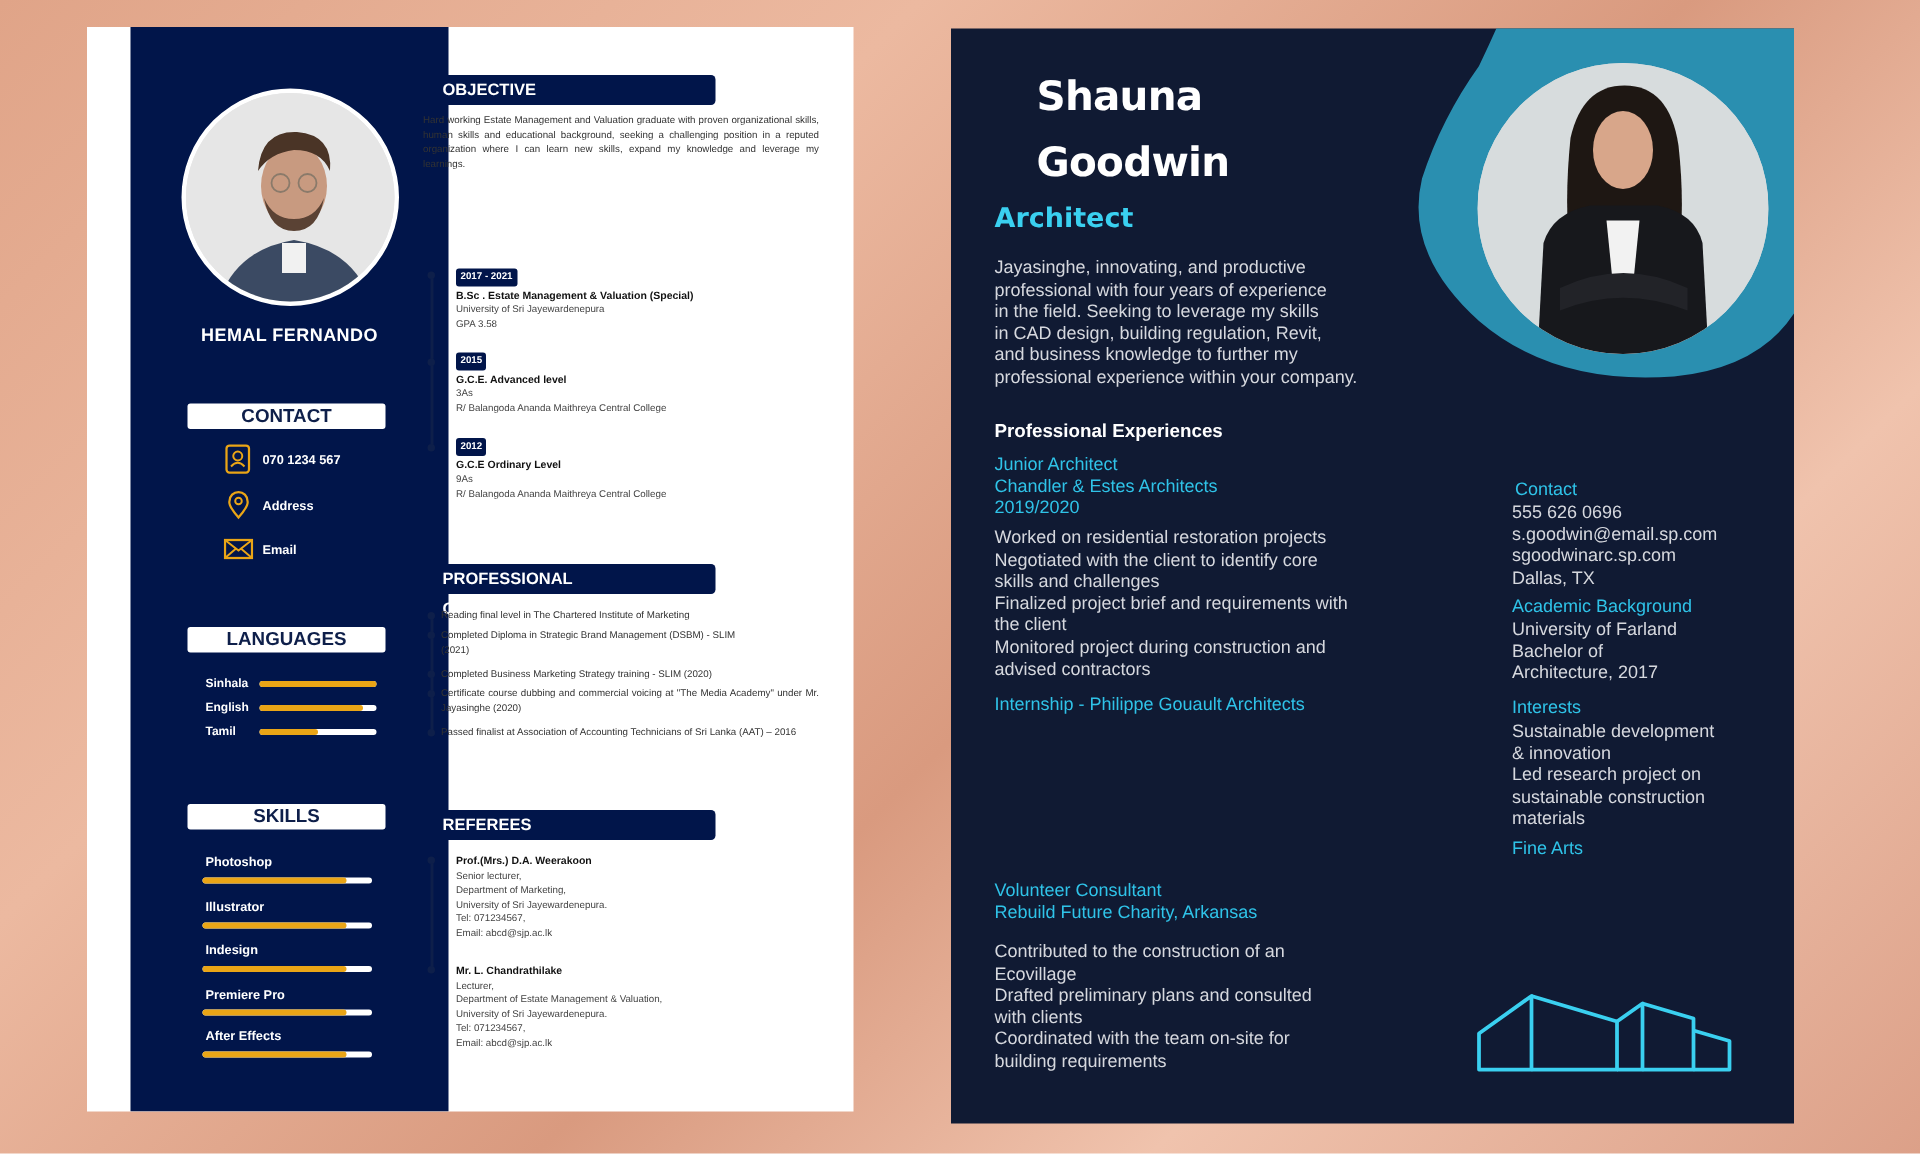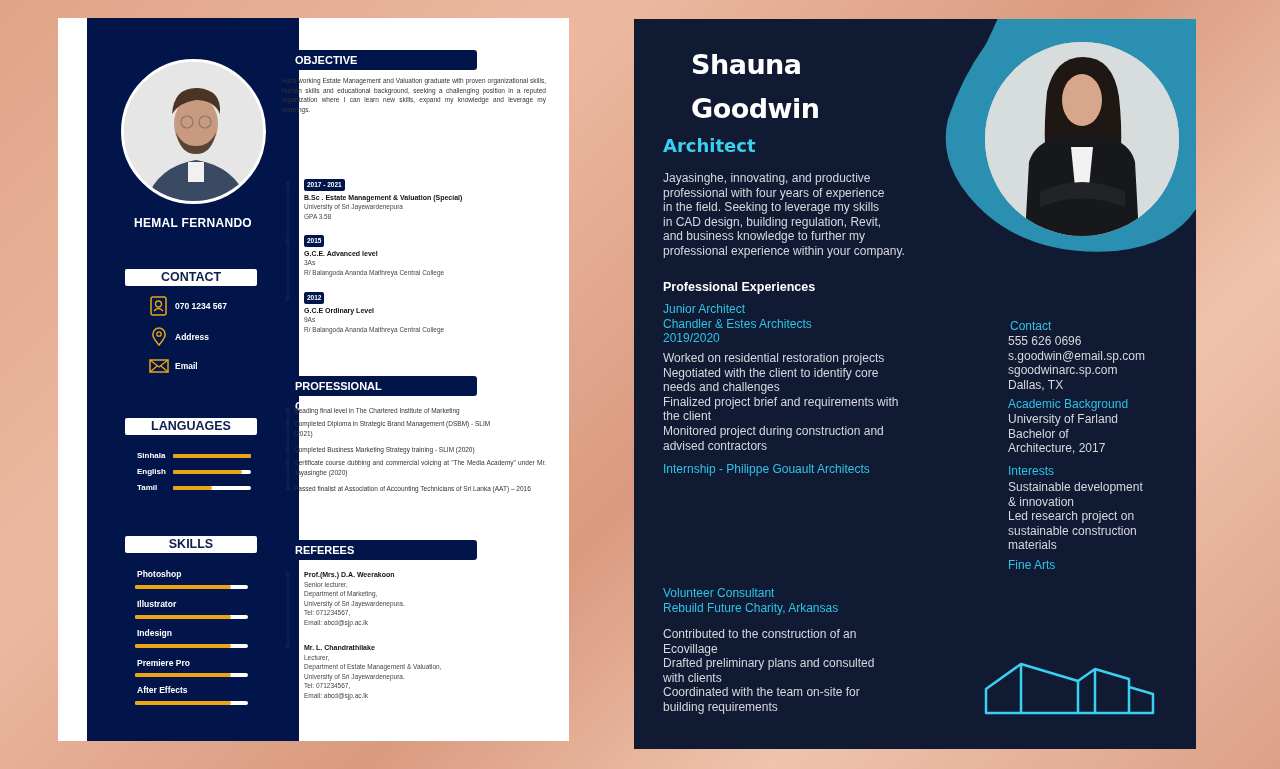--- a/index.html
+++ b/index.html
@@ -224,21 +224,21 @@
   <div class="h" style="left:29px; top:261px">Professional Experiences</div>
 
   <div class="c" style="left:29px; top:283px">
     <div>Junior Architect</div>
     <div>Chandler &amp; Estes Architects</div>
     <div>2019/2020</div>
   </div>
   <div class="p" style="left:29px; top:332px">
     <div>Worked on residential restoration projects</div>
     <div>Negotiated with the client to identify core</div>
-    <div>needs and challenges</div>
+    <div>skills and challenges</div>
     <div>Finalized project brief and requirements with</div>
     <div>the client</div>
     <div>Monitored project during construction and</div>
     <div>advised contractors</div>
   </div>
 
   <div class="c" style="left:29px; top:443px">
     <div>Internship - Philippe Gouault Architects</div>
   </div>
 

